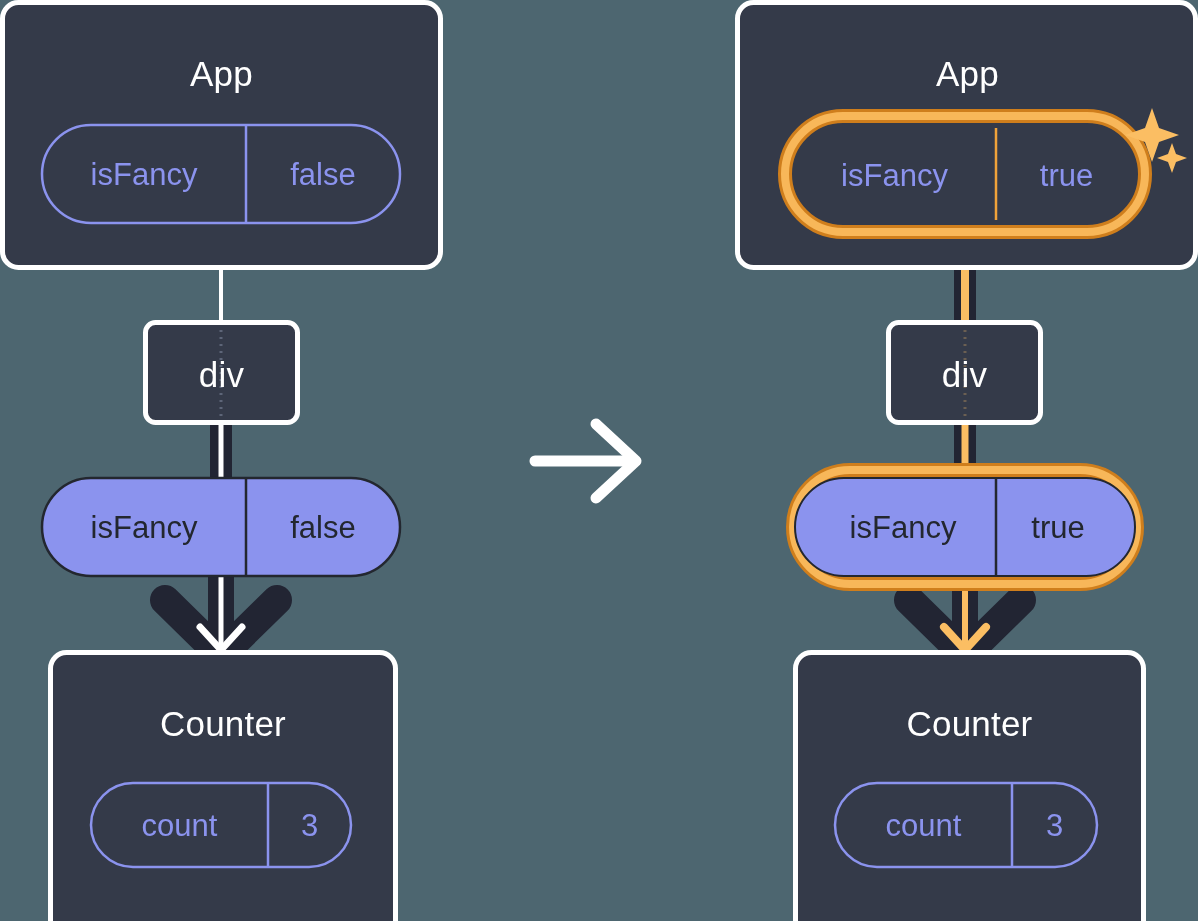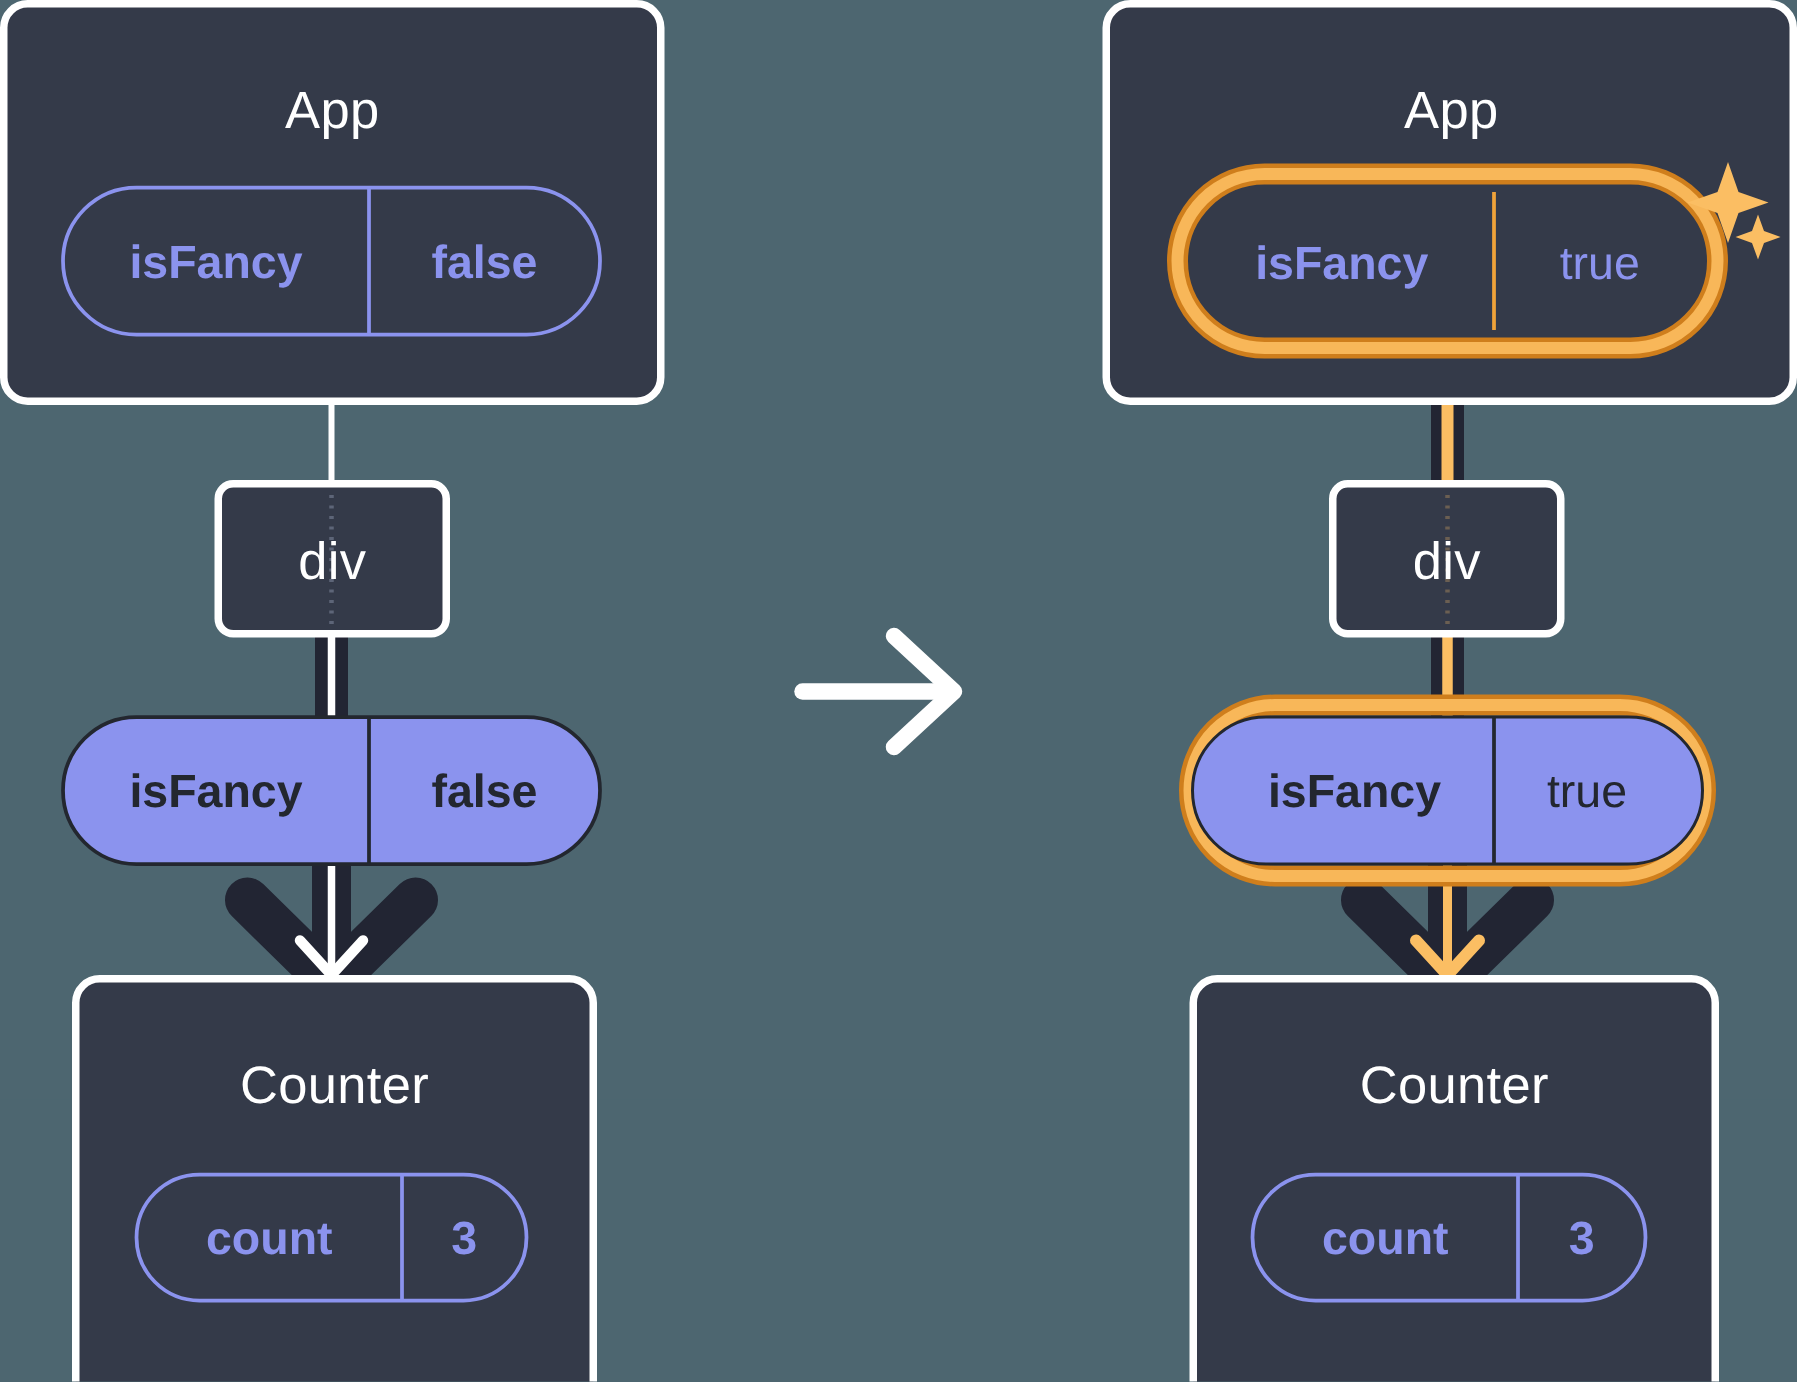--- a/index.html
+++ b/index.html
@@ -32,21 +32,21 @@
     pointer-events: none;
   }
   .comp-title {
     color: #ffffff;
     font-size: 35px;
     font-weight: 400;
     letter-spacing: 0.2px;
   }
   .pill-label {
     font-size: 31px;
-    font-weight: 700;
+    font-weight: 400;
   }
   .pill-label.lilac { color: #8b93ee; }
   .pill-label.dark  { color: #23272f; }
   .pill-label.bold  { font-weight: 400; }
 </style>
 </head>
 <body>
 
 <div id="stage">
 

